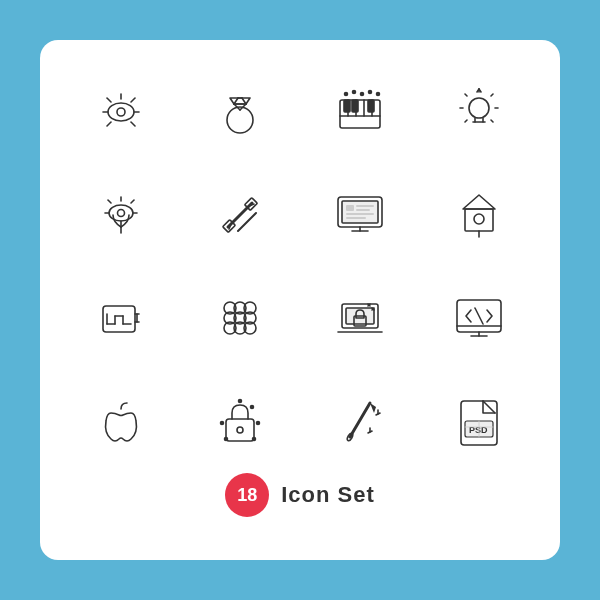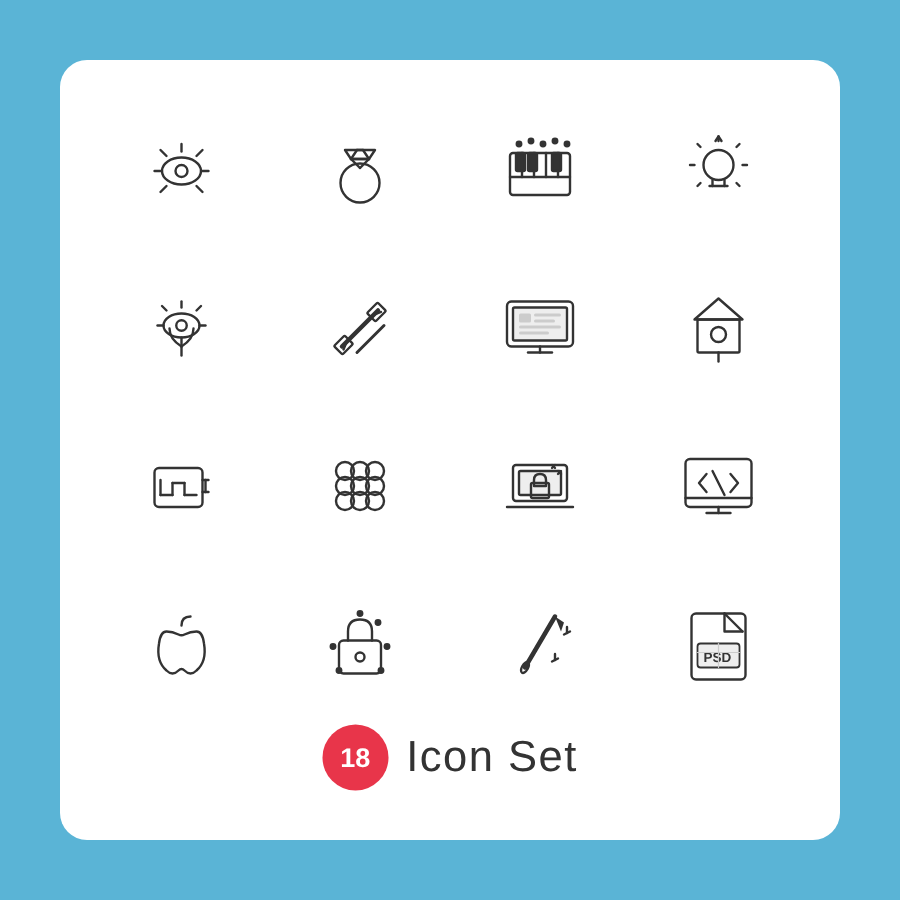--- a/index.html
+++ b/index.html
@@ -15,21 +15,21 @@
     }
     .card {
       background: #ffffff;
       border-radius: 18px;
       width: 520px;
       height: 520px;
       display: flex;
       flex-direction: column;
       align-items: center;
       justify-content: space-between;
-      padding: 30px 30px 33px 30px;
+      padding: 30px 30px 43px 30px;
     }
     .icon-grid {
       display: grid;
       grid-template-columns: repeat(4, 1fr);
       gap: 18px;
       width: 100%;
       flex: 1;
       align-items: center;
       justify-items: center;
     }
@@ -61,22 +61,22 @@
       border-radius: 50%;
       width: 44px;
       height: 44px;
       display: flex;
       align-items: center;
       justify-content: center;
       font-size: 18px;
       font-weight: bold;
     }
     .footer-text {
-      font-size: 29px;
-      font-weight: 400;
+      font-size: 22px;
+      font-weight: 700;
       color: #333;
       letter-spacing: 1px;
     }
   </style>
 </head>
 <body>
 
 <div class="card">
   <div class="icon-grid">
 

